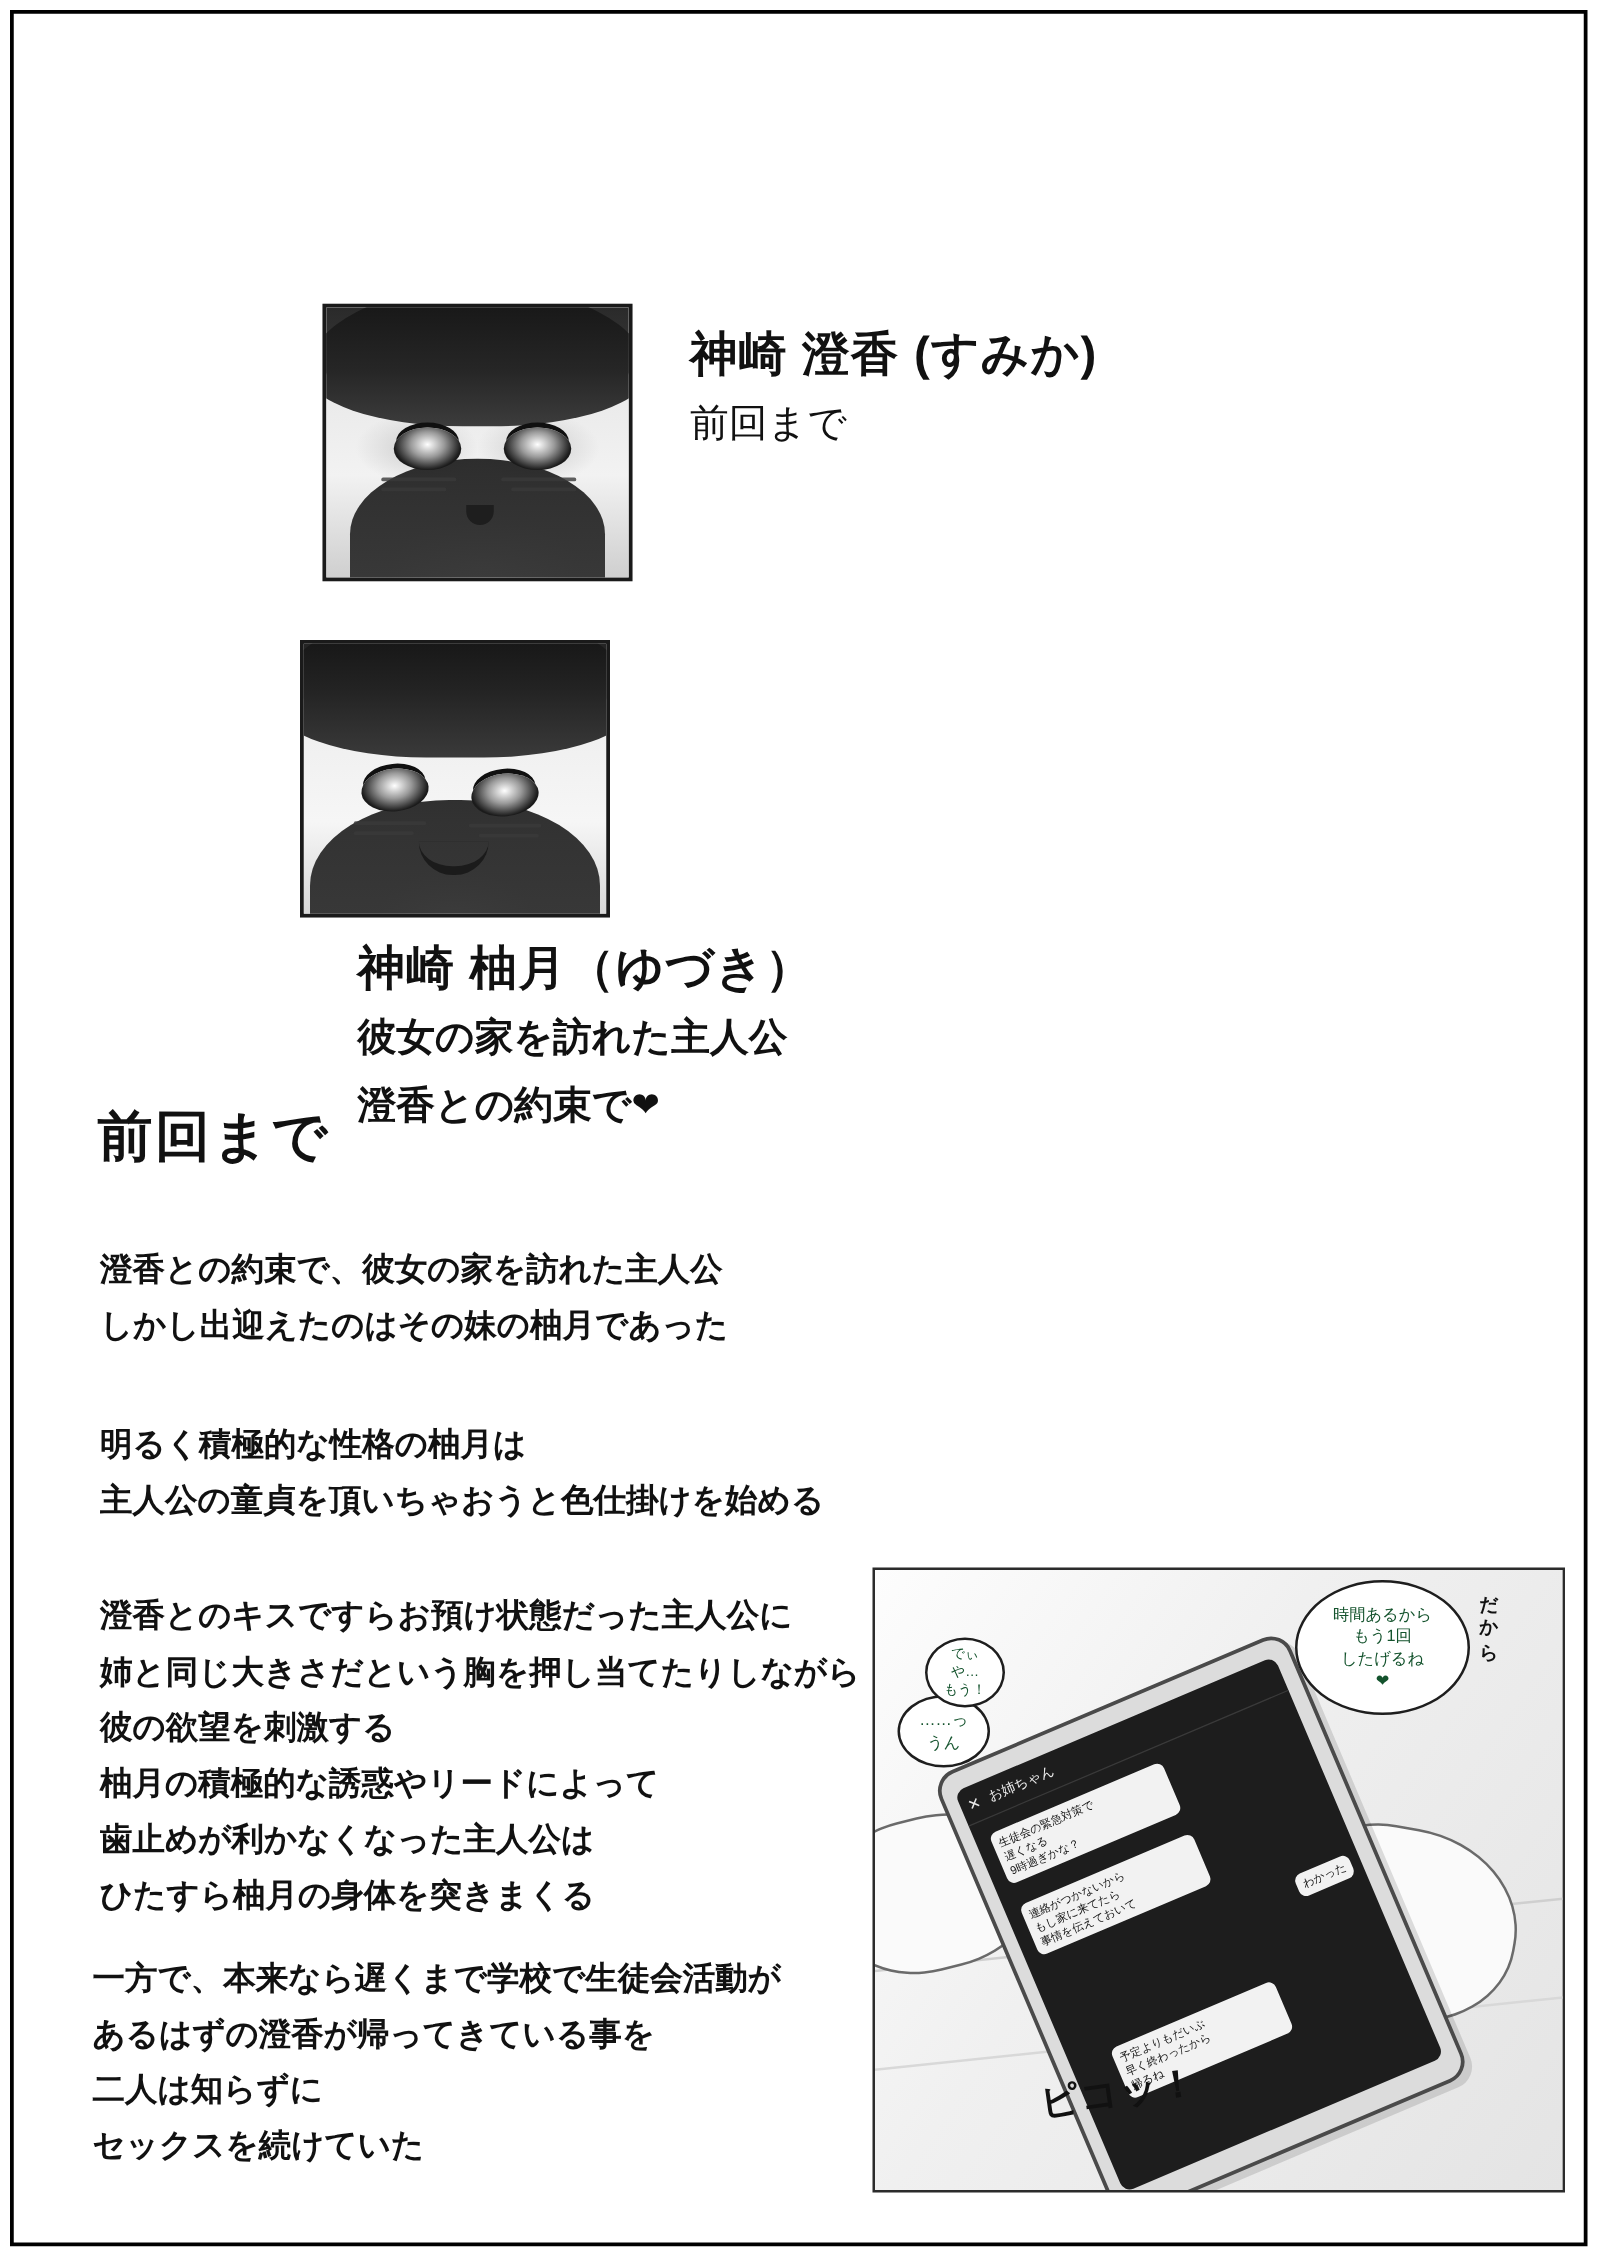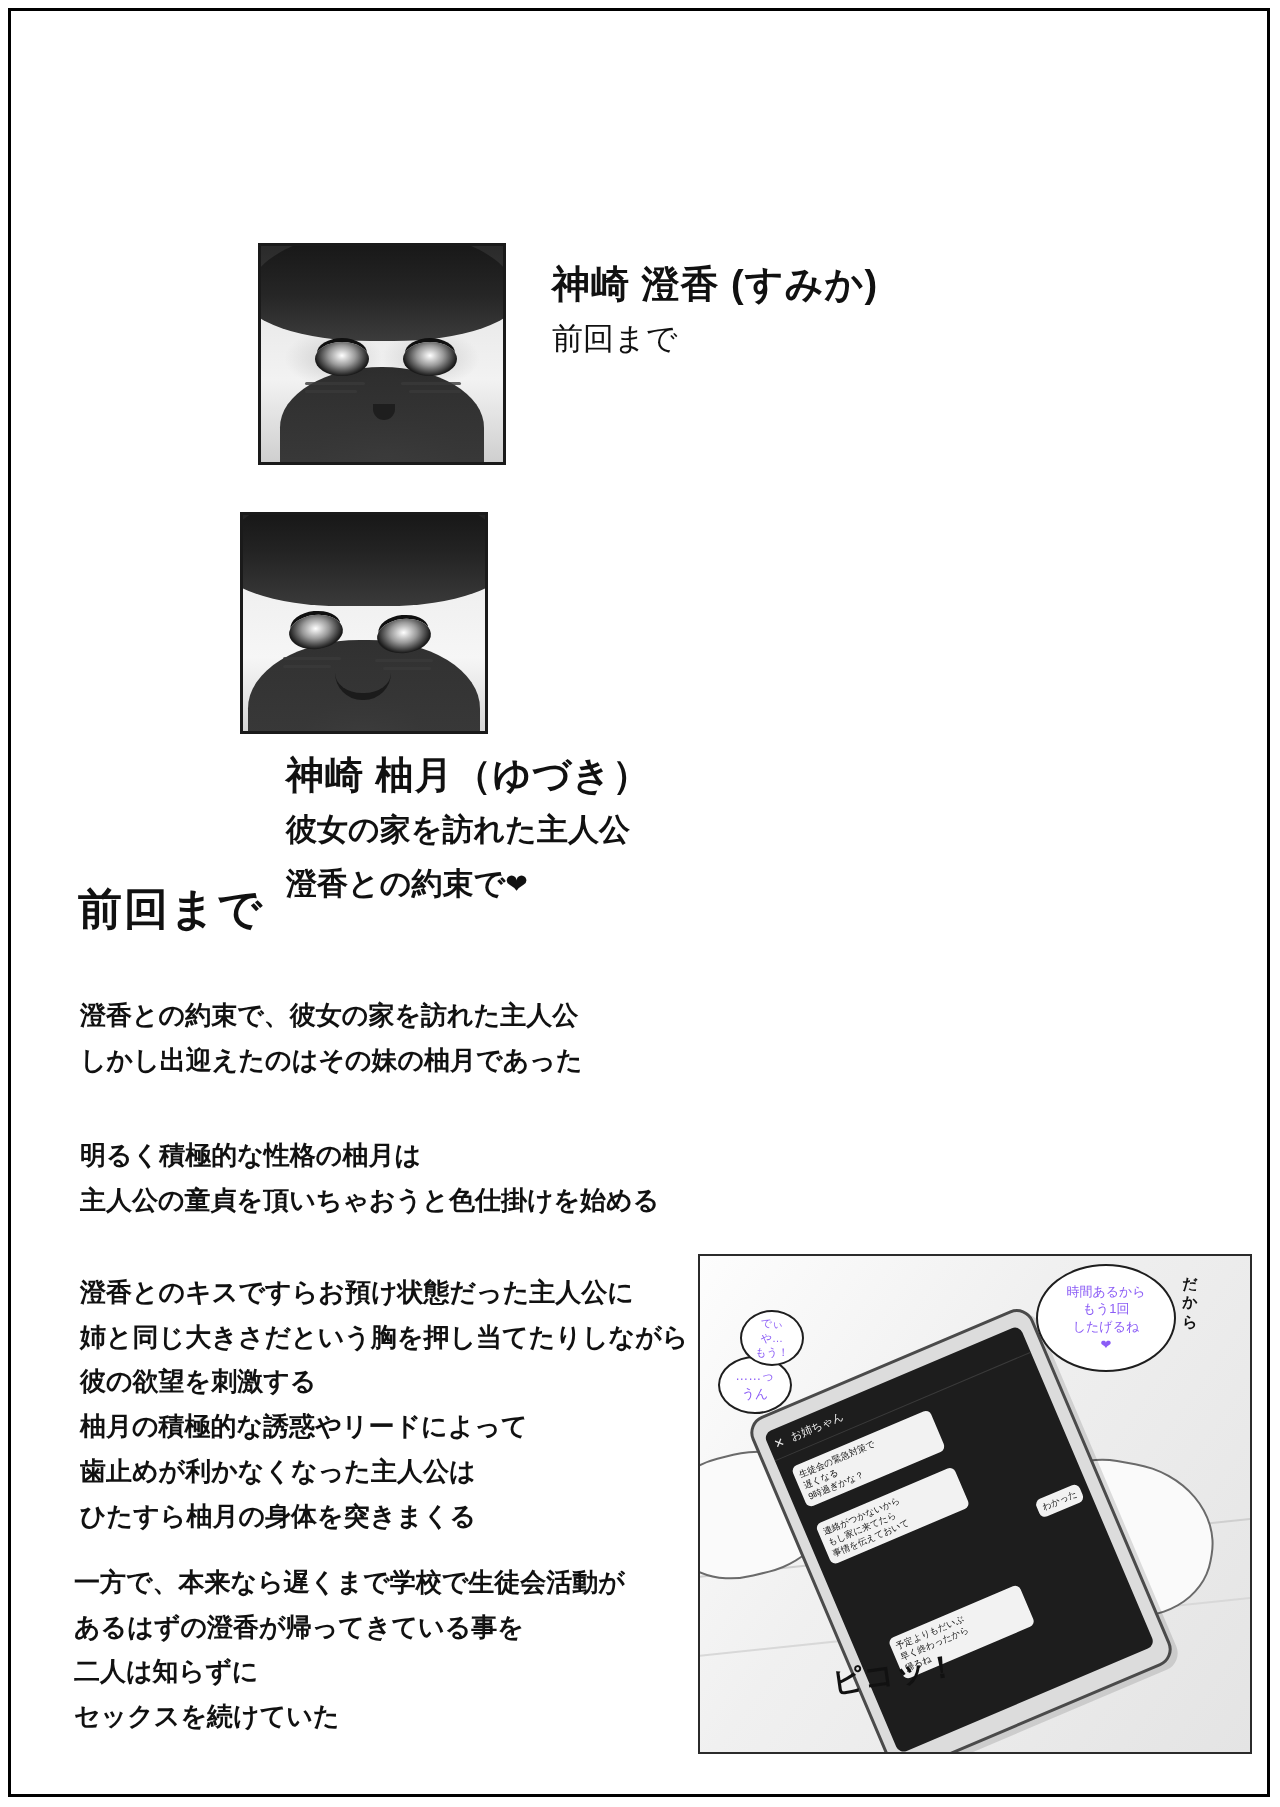--- a/index.html
+++ b/index.html
@@ -275,21 +275,21 @@
     position: absolute;
     background: #ffffff;
     border: 2px solid #1e1e1e;
     border-radius: 50%;
     display: flex;
     align-items: center;
     justify-content: center;
     text-align: center;
     font-size: 13px;
     line-height: 1.35;
-    color: #8b5cf6;
+    color: #14532d;
     white-space: pre-line;
     padding: 6px;
     box-sizing: border-box;
   }
   .speech-vert {
     position: absolute;
     font-size: 15px;
     font-weight: bold;
     writing-mode: vertical-rl;
     color: #111;

